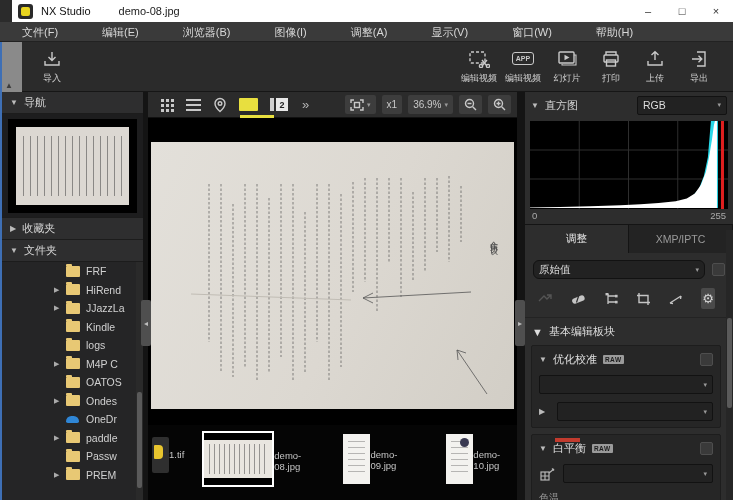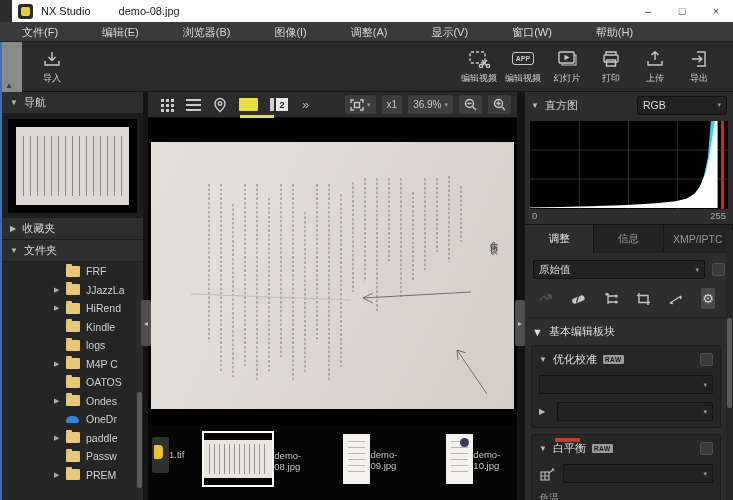--- a/index.html
+++ b/index.html
@@ -100,21 +100,21 @@
   .rphdr .tri{font-size:8px;color:#bbb;}
   .select{background:#222;border:1px solid #121212;border-radius:2px;height:19px;display:flex;align-items:center;font-size:10.5px;color:#ddd;padding:2px 5px;justify-content:space-between;}
   .rgbsel{width:90px;margin-left:auto;}
   .histo{margin:3px 5px 0 5px;height:88px;background:#000;position:relative;}
   .histo svg{position:absolute;inset:0;width:100%;height:100%;}
   .histscale{display:flex;justify-content:space-between;font-size:9.5px;color:#aaa;padding:1px 7px 3px 7px;}
   .tabs{display:flex;height:29px;background:#1b1b1b;border-top:1px solid #141414;}
   .tab{flex:1;display:flex;align-items:center;justify-content:center;font-size:10.5px;color:#9a9a9a;background:#232323;border-right:1px solid #141414;}
   .tab.active{background:#2d2d2d;color:#e8e8e8;}
   .presetrow{display:flex;align-items:center;gap:7px;padding:7px 8px 4px 8px;}
-  .presetsel{flex:1;}
+  .presetsel{flex:1;border-radius:6px;}
   .chk{width:13px;height:13px;background:#3a3a3a;border:1px solid #4e4e4e;border-radius:2px;flex:0 0 13px;}
   .iconrow{display:flex;align-items:center;gap:17px;padding:5px 10px 8px 12px;border-bottom:1px solid #232323;}
   .ri{width:18px;height:16px;display:flex;align-items:center;justify-content:center;}
   .gearbtn{margin-left:auto;width:24px;height:21px;background:#4a4a4a;border-radius:2px;display:flex;align-items:center;justify-content:center;color:#d5d5d5;font-size:13px;margin-right:8px;}
   .basichdr{display:flex;align-items:center;gap:6px;font-size:11px;color:#ddd;padding:6px 6px 4px 7px;}
   .subpanel{margin:2px 12px 6px 6px;background:#262626;border:1px solid #1d1d1d;border-radius:2px;padding:6px 7px;}
   .subhdr{display:flex;align-items:center;gap:6px;font-size:11px;color:#e0e0e0;}
   .subhdr .tri{font-size:8px;color:#bbb;}
   .rawbadge{background:#9a9a9a;color:#1c1c1c;font-size:6.5px;font-weight:bold;padding:1px 2px;border-radius:1px;letter-spacing:.5px;}
   .subhdr .chk{margin-left:auto;}
@@ -241,26 +241,26 @@
     </div>
     <div class="folderlist">
       <div class="frow">
           <span class="fexp"></span>
           <span class="ficon"></span>
           <span>FRF</span>
         </div>
       <div class="frow">
           <span class="fexp">▶</span>
           <span class="ficon"></span>
+          <span>HiRend</span>
+        </div>
+      <div class="frow">
+          <span class="fexp">▶</span>
+          <span class="ficon"></span>
           <span>JJazzLa</span>
-        </div>
-      <div class="frow">
-          <span class="fexp">▶</span>
-          <span class="ficon"></span>
-          <span>HiRend</span>
         </div>
       <div class="frow">
           <span class="fexp"></span>
           <span class="ficon"></span>
           <span>Kindle</span>
         </div>
       <div class="frow">
           <span class="fexp"></span>
           <span class="ficon"></span>
           <span>logs</span>
@@ -457,21 +457,20 @@
         <polygon fill="#ffffff" points="0,87 0,86.5 30,86 60,85.2 90,84.2 110,83.2 128,82 145,80.2 156,77.5 164,72.5 170,64 175,51 178,37 181,19 183,4 184,0 186,0 186,87"></polygon>
         <rect x="190" y="0" width="3" height="88" fill="#e01f1f"></rect>
       </svg>
     </div>
     <div class="histscale">
       <span>0</span>
       <span>255</span>
     </div>
     <div class="tabs">
       <span class="tab active">调整</span>
-      <span class="tab">信息</span>
       <span class="tab">XMP/IPTC</span>
     </div>
     <div class="presetrow">
       <span class="select presetsel">
         <span>原始值</span>
         <span class="caret">▾</span>
       </span>
       <span class="chk"></span>
     </div>
     <div class="iconrow">

